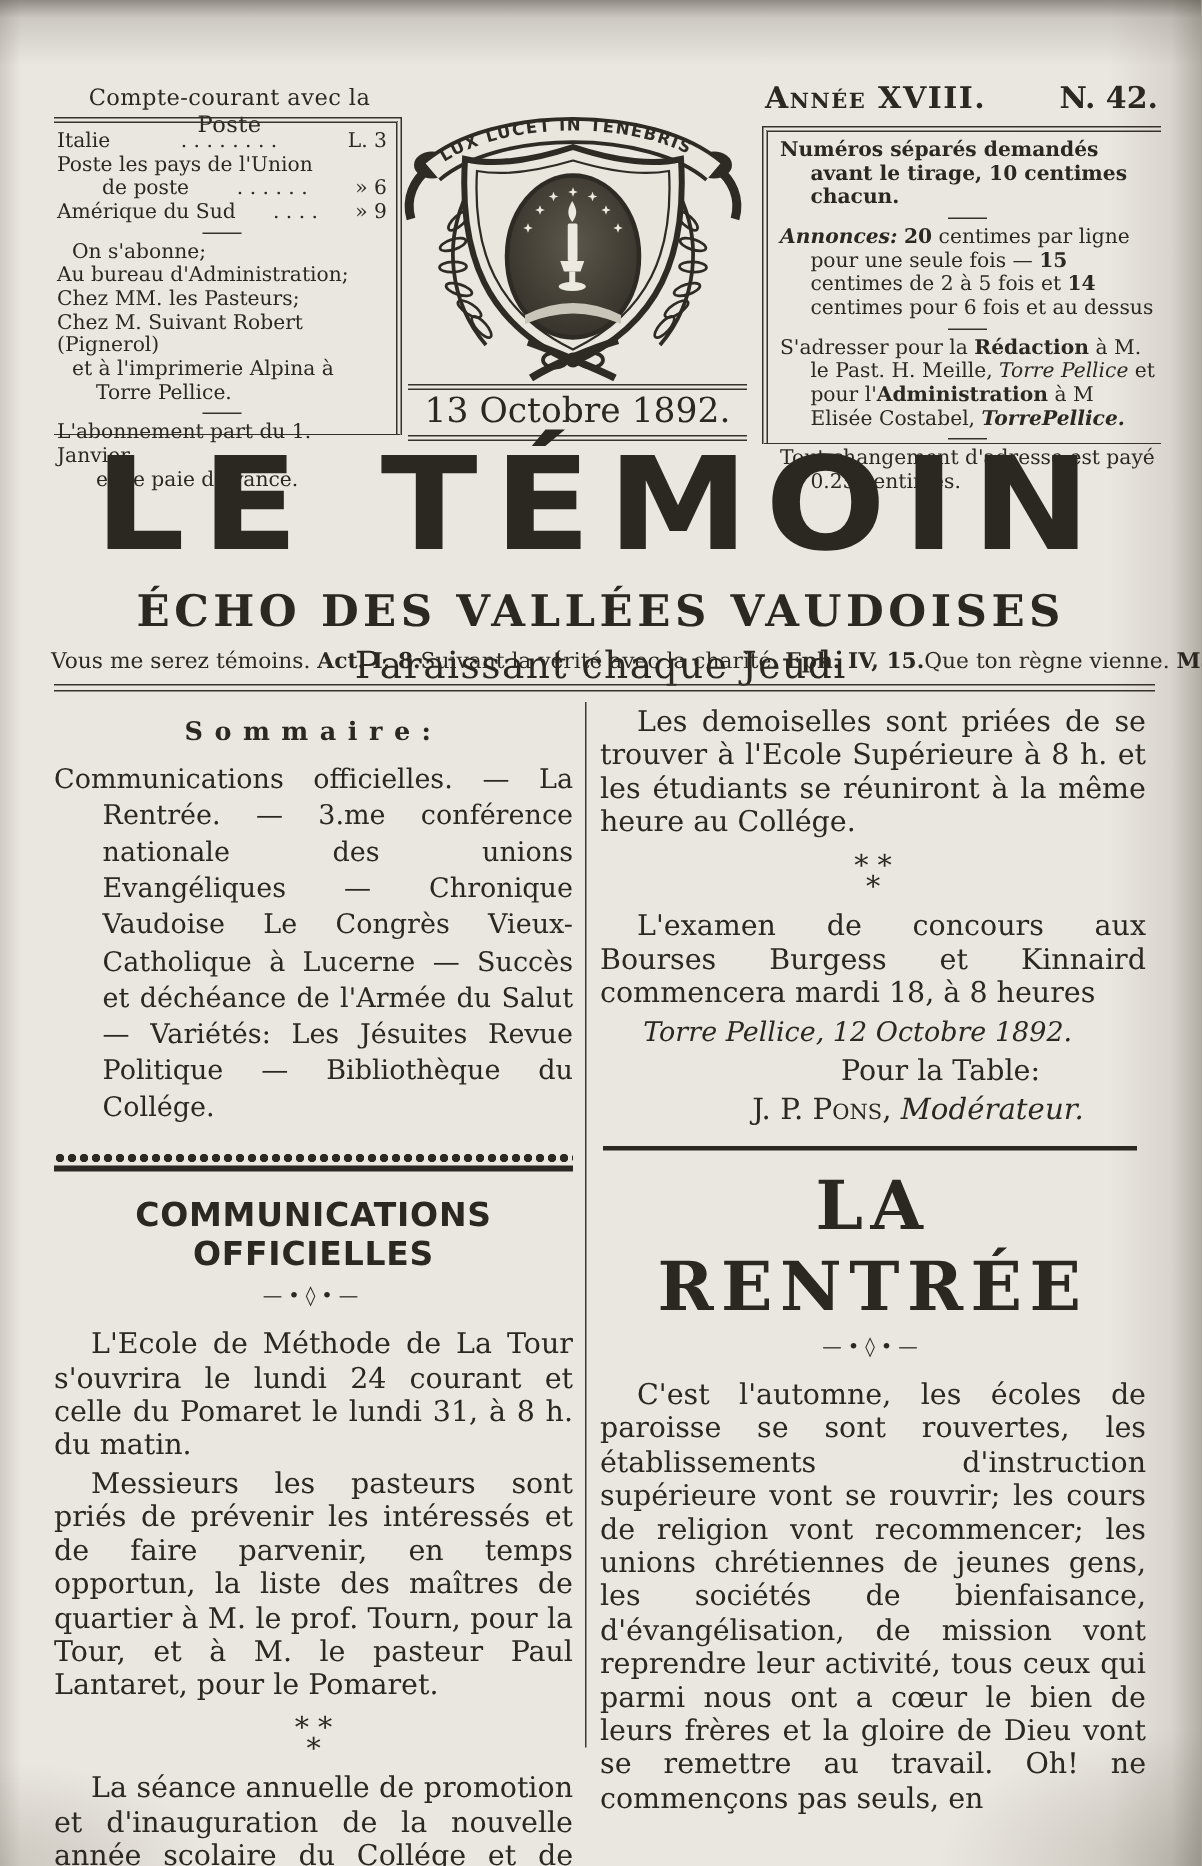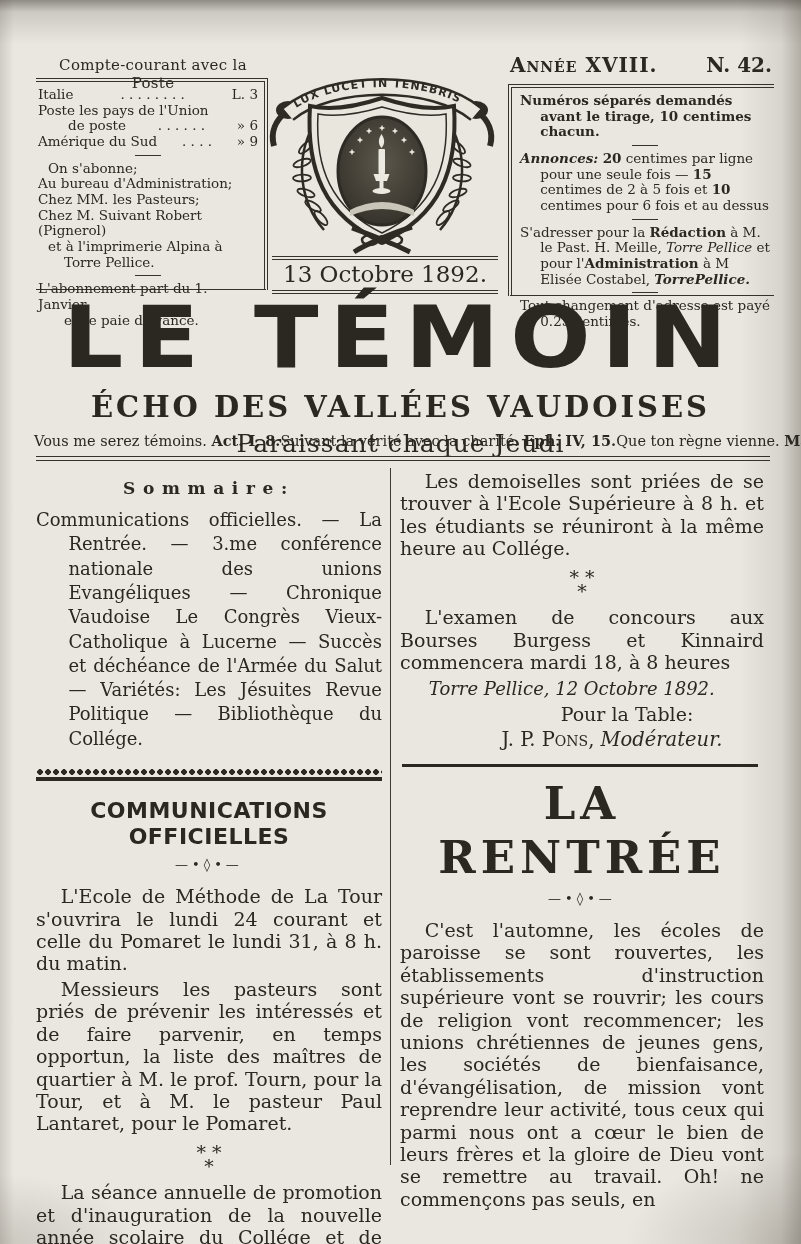--- a/index.html
+++ b/index.html
@@ -184,21 +184,21 @@
   <div class="abs date-box">13 Octobre 1892.</div>
 
   <div class="abs year-line">
     <span class="yl">Année XVIII.</span>
     <span>N. 42.</span>
   </div>
 
   <div class="abs hdr-box right-box">
     <div class="hang b">Numéros séparés demandés avant le tirage, 10 centimes chacun.</div>
     <div class="mini-rule"></div>
-    <div class="hang"><span class="bi">Annonces:</span><span> </span><span class="b">20</span><span> centimes par ligne pour une seule fois — </span><span class="b">15</span><span> centimes de 2 à 5 fois et </span><span class="b">10</span><span> centimes pour 6 fois et au dessus</span></div>
+    <div class="hang"><span class="bi">Annonces:</span><span> </span><span class="b">20</span><span> centimes par ligne pour une seule fois — </span><span class="b">15</span><span> centimes de 2 à 5 fois et </span><span class="b">14</span><span> centimes pour 6 fois et au dessus</span></div>
     <div class="mini-rule"></div>
     <div class="hang"><span>S'adresser pour la </span><span class="b">Rédaction</span><span> à M. le Past. H. Meille, </span><span class="i">Torre Pellice</span><span> et pour l'</span><span class="b">Administration</span><span> à M Elisée Costabel, </span><span class="bi">TorrePellice.</span></div>
     <div class="mini-rule"></div>
     <div class="hang">Tout changement d'adresse est payé 0.25 centimes.</div>
   </div>
 
   <div class="abs masthead">
     <div class="m-title">LE TÉMOIN</div>
     <div class="m-sub">ÉCHO DES VALLÉES VAUDOISES</div>
     <div class="m-freq">Paraissant chaque Jeudi</div>

